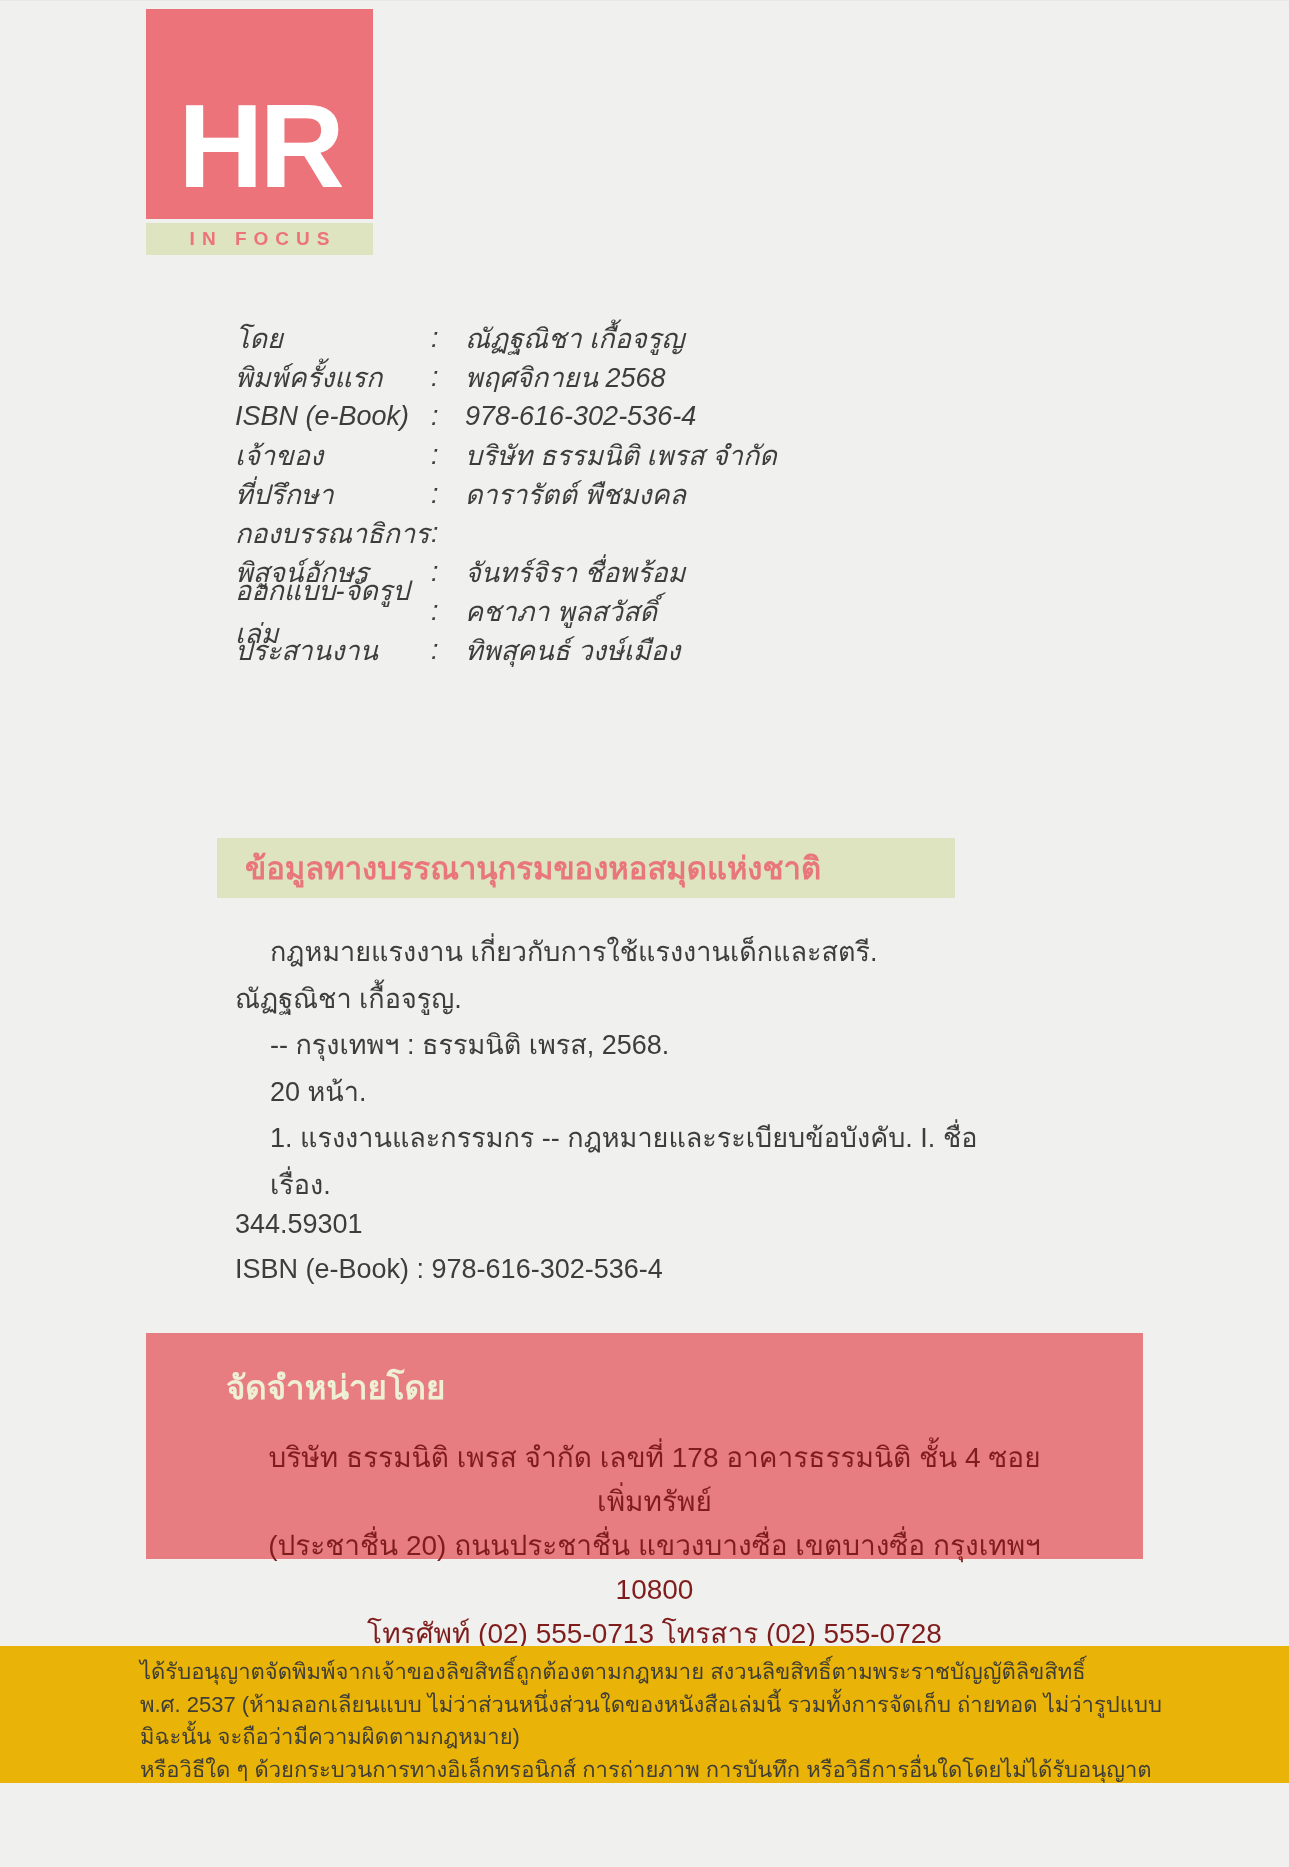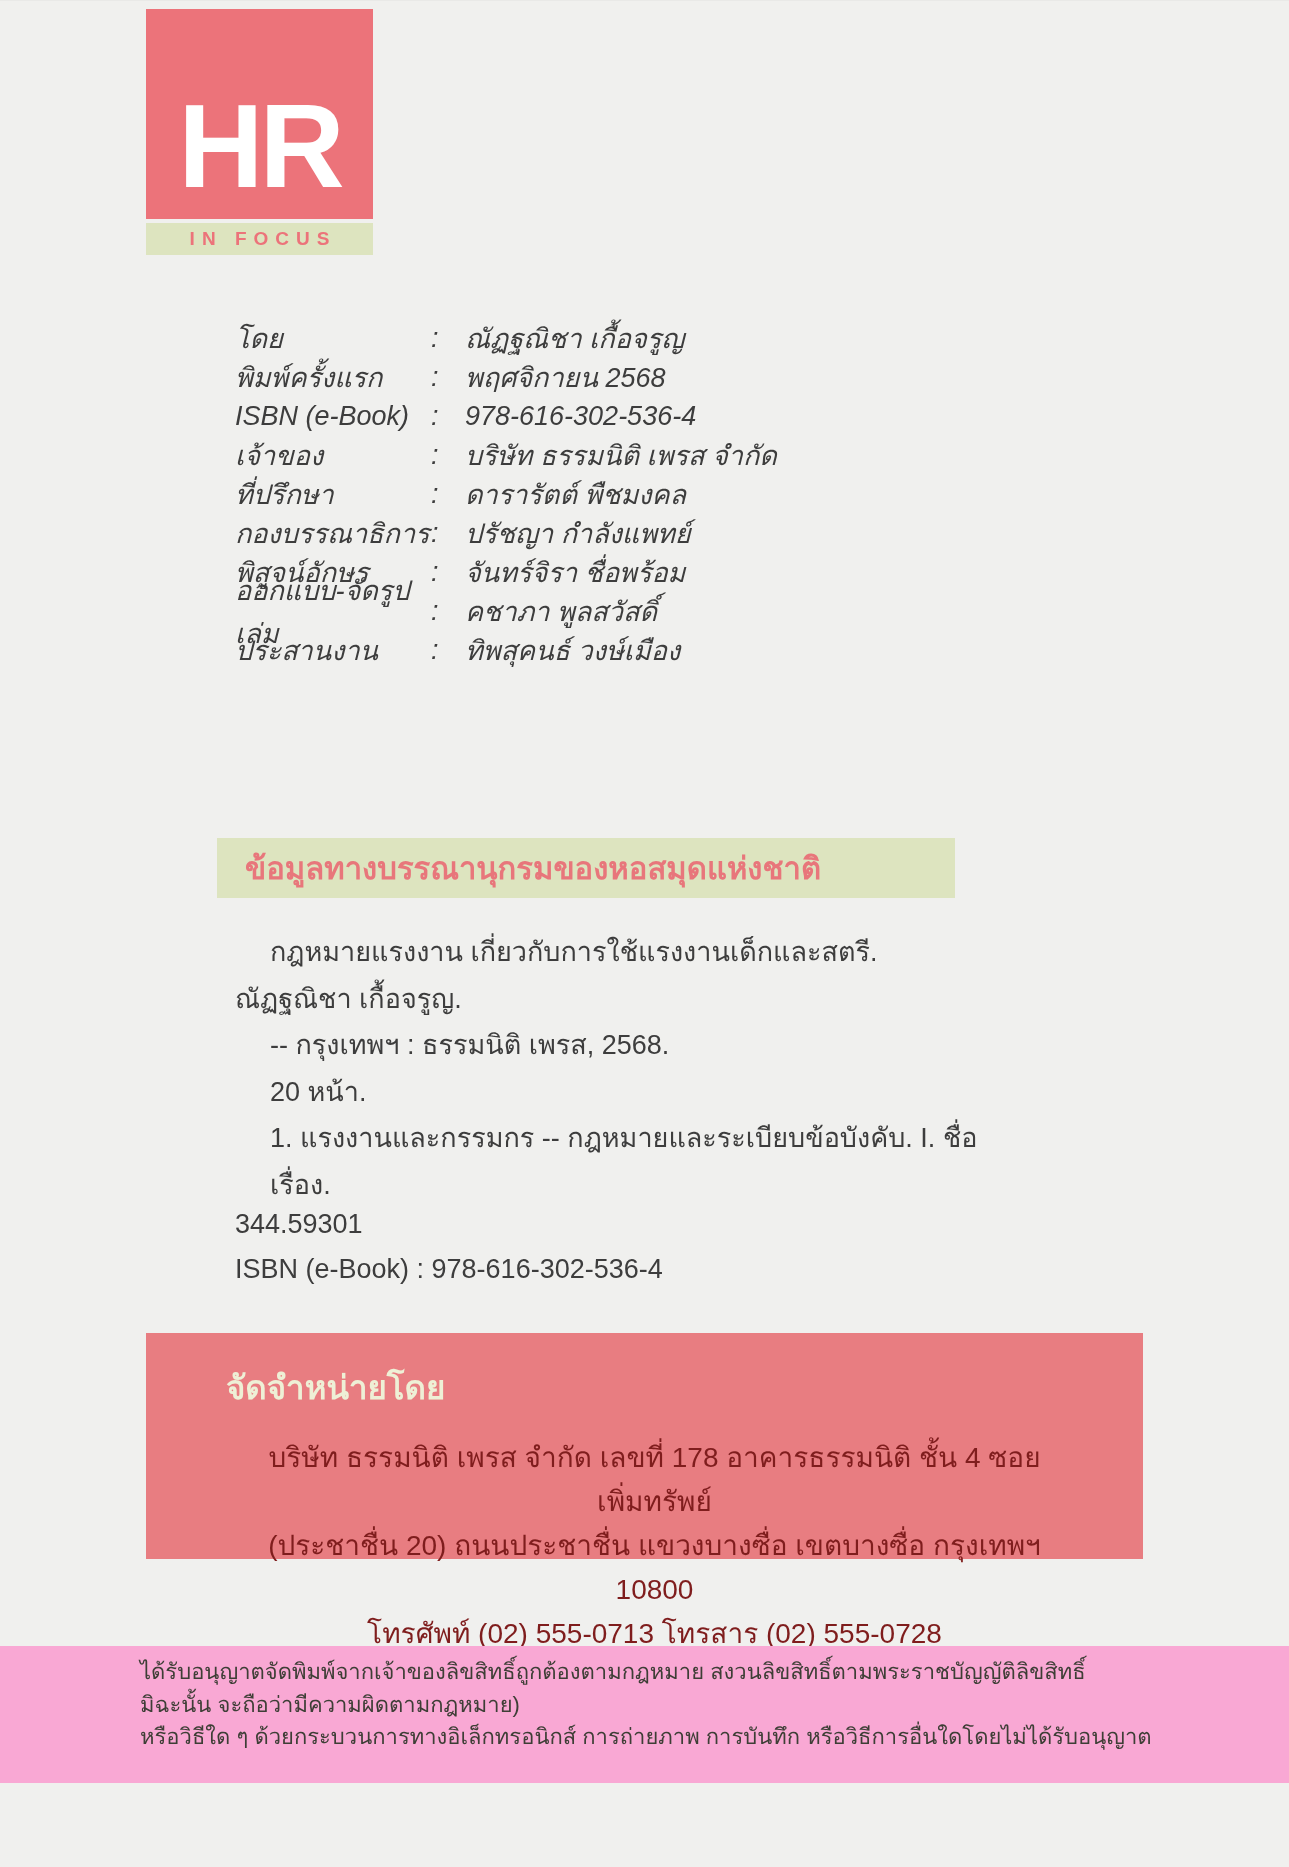--- a/index.html
+++ b/index.html
@@ -125,21 +125,21 @@
     font-size: 28px;
     line-height: 44px;
     text-align: center;
   }
 
   
   .notice-band {
     position: absolute;
     left: 0; top: 1645px;
     width: 1289px; height: 137px;
-    background: #f9a8d4;
+    background: #eab308;
     padding: 10px 120px 0 140px;
   }
   .notice-line {
     color: #3e3e36;
     font-size: 22px;
     line-height: 32.5px;
   }
 </style>
 </head>
 <body>
@@ -175,21 +175,20 @@
       <span class="imprint-value">บริษัท ธรรมนิติ เพรส จำกัด</span>
     </div>
     <div class="imprint-row">
       <span class="imprint-label">ที่ปรึกษา</span>
       <span class="imprint-colon">:</span>
       <span class="imprint-value">ดารารัตต์ พืชมงคล</span>
     </div>
     <div class="imprint-row">
       <span class="imprint-label">กองบรรณาธิการ</span>
       <span class="imprint-colon">:</span>
-      <span class="imprint-value">ปรัชญา กำลังแพทย์</span>
     </div>
     <div class="imprint-row">
       <span class="imprint-label">พิสูจน์อักษร</span>
       <span class="imprint-colon">:</span>
       <span class="imprint-value">จันทร์จิรา ชื่อพร้อม</span>
     </div>
     <div class="imprint-row">
       <span class="imprint-label">ออกแบบ-จัดรูปเล่ม</span>
       <span class="imprint-colon">:</span>
       <span class="imprint-value">คชาภา พูลสวัสดิ์</span>
@@ -217,17 +216,18 @@
 
   <div class="dist-box">
     <div class="dist-title">จัดจำหน่ายโดย</div>
     <div class="dist-line">บริษัท ธรรมนิติ เพรส จำกัด เลขที่ 178 อาคารธรรมนิติ ชั้น 4 ซอยเพิ่มทรัพย์</div>
     <div class="dist-line">(ประชาชื่น 20) ถนนประชาชื่น แขวงบางซื่อ เขตบางซื่อ กรุงเทพฯ 10800</div>
     <div class="dist-line">โทรศัพท์ (02) 555-0713 โทรสาร (02) 555-0728</div>
   </div>
 
   <div class="notice-band">
     <div class="notice-line">ได้รับอนุญาตจัดพิมพ์จากเจ้าของลิขสิทธิ์ถูกต้องตามกฎหมาย  สงวนลิขสิทธิ์ตามพระราชบัญญัติลิขสิทธิ์</div>
+    <div class="notice-line">พ.ศ. 2537 (ห้ามลอกเลียนแบบ ไม่ว่าส่วนหนึ่งส่วนใดของหนังสือเล่มนี้ รวมทั้งการจัดเก็บ ถ่ายทอด ไม่ว่ารูปแบบ</div>
     <div class="notice-line">มิฉะนั้น จะถือว่ามีความผิดตามกฎหมาย)</div>
     <div class="notice-line">หรือวิธีใด ๆ ด้วยกระบวนการทางอิเล็กทรอนิกส์ การถ่ายภาพ การบันทึก หรือวิธีการอื่นใดโดยไม่ได้รับอนุญาต</div>
   </div>
 
 </div>
 
 </body></html>

